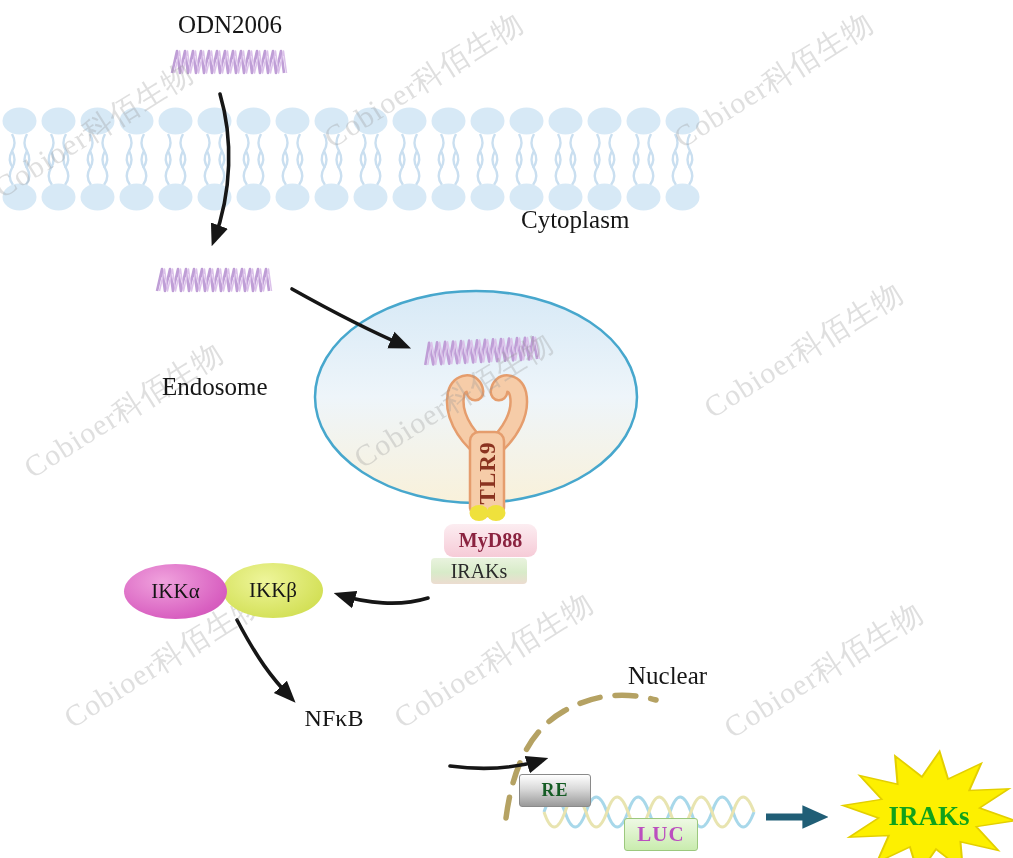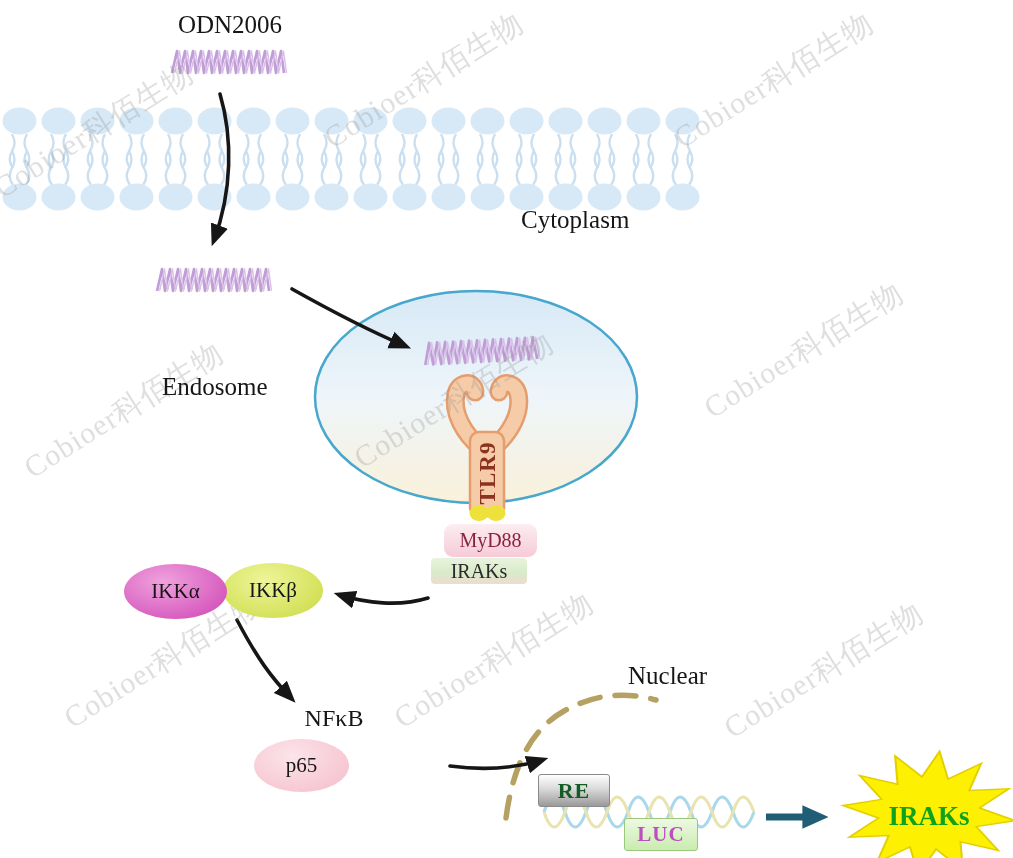--- a/index.html
+++ b/index.html
@@ -31,21 +31,21 @@
   #nuclear-label  { left:628px; top:662px; }
 
   #tlr9-label {
     left:488px; top:473px; transform:translate(-50%,-50%) rotate(-90deg);
     font-size:23px; font-weight:bold; color:#8b3320; letter-spacing:1px; z-index:3;
   }
 
   #myd88-box {
     left:444px; top:524px; width:93px; height:33px; border-radius:9px;
     background:linear-gradient(180deg,#fcedf1,#f6cbd7);
-    font-size:20px; color:#8b2340;
+    font-size:20px; color:#8b2340;font-weight:bold;
   }
   #iraks-box {
     left:431px; top:558px; width:96px; height:26px; border-radius:4px;
     background:linear-gradient(180deg,#e9f3de,#d8ebc9 55%,#ecdcd0);
     font-size:20px; color:#2a2a2a;
   }
   #ikka-node {
     left:124px; top:564px; width:103px; height:55px; z-index:4;
     background:radial-gradient(ellipse at 38% 32%, #f0a2dd 0%, #d85fc0 70%, #c94fb2 100%);
   }
@@ -55,23 +55,23 @@
   }
   #p65-node {
     left:254px; top:739px; width:95px; height:53px; z-index:3;
     background:radial-gradient(ellipse at 40% 32%, #fce4ea 0%, #f6c4d0 80%, #f0b6c6 100%);
   }
   #p50-node {
     left:346px; top:740px; width:96px; height:53px; z-index:4;
     background:radial-gradient(ellipse at 42% 32%, #e4f6ec 0%, #bde7d3 75%, #b0ddc8 100%);
   }
   #re-box {
-    left:538px; top:774px; width:72px; height:33px; border-radius:3px;
+    left:519px; top:774px; width:72px; height:33px; border-radius:3px;
     background:linear-gradient(180deg,#ffffff,#d9d9d9 45%,#9a9a9a);
-    border:1px solid #8a8a8a; font-size:22px; font-weight:bold; color:#155c24;
+    border:1px solid #8a8a8a; font-size:18px; font-weight:bold; color:#155c24;
     letter-spacing:1px;
   }
   #luc-box {
     left:624px; top:818px; width:74px; height:33px; border-radius:3px;
     background:linear-gradient(180deg,#eef9e4,#c9ecae);
     border:1px solid #9cc87e; font-size:21px; font-weight:bold; color:#bb4fbf;
     letter-spacing:1px;
   }
   #light-label {
     left:869px; top:801px; width:120px; text-align:center; z-index:3;
@@ -177,23 +177,20 @@
     </div>
   <div class="node" id="iraks-box">
       <span>IRAKs</span>
     </div>
   <div class="node ellipse" id="ikka-node">
       <span>IKKα</span>
     </div>
   <div class="node ellipse" id="ikkb-node">
       <span>IKKβ</span>
     </div>
-  <div class="node ellipse" id="p65-node">
-      <span>p65</span>
-    </div>
   <div class="node" id="re-box">
       <span>RE</span>
     </div>
   <div class="node" id="luc-box">
       <span>LUC</span>
     </div>
 
 </div>
 
 </body></html>

